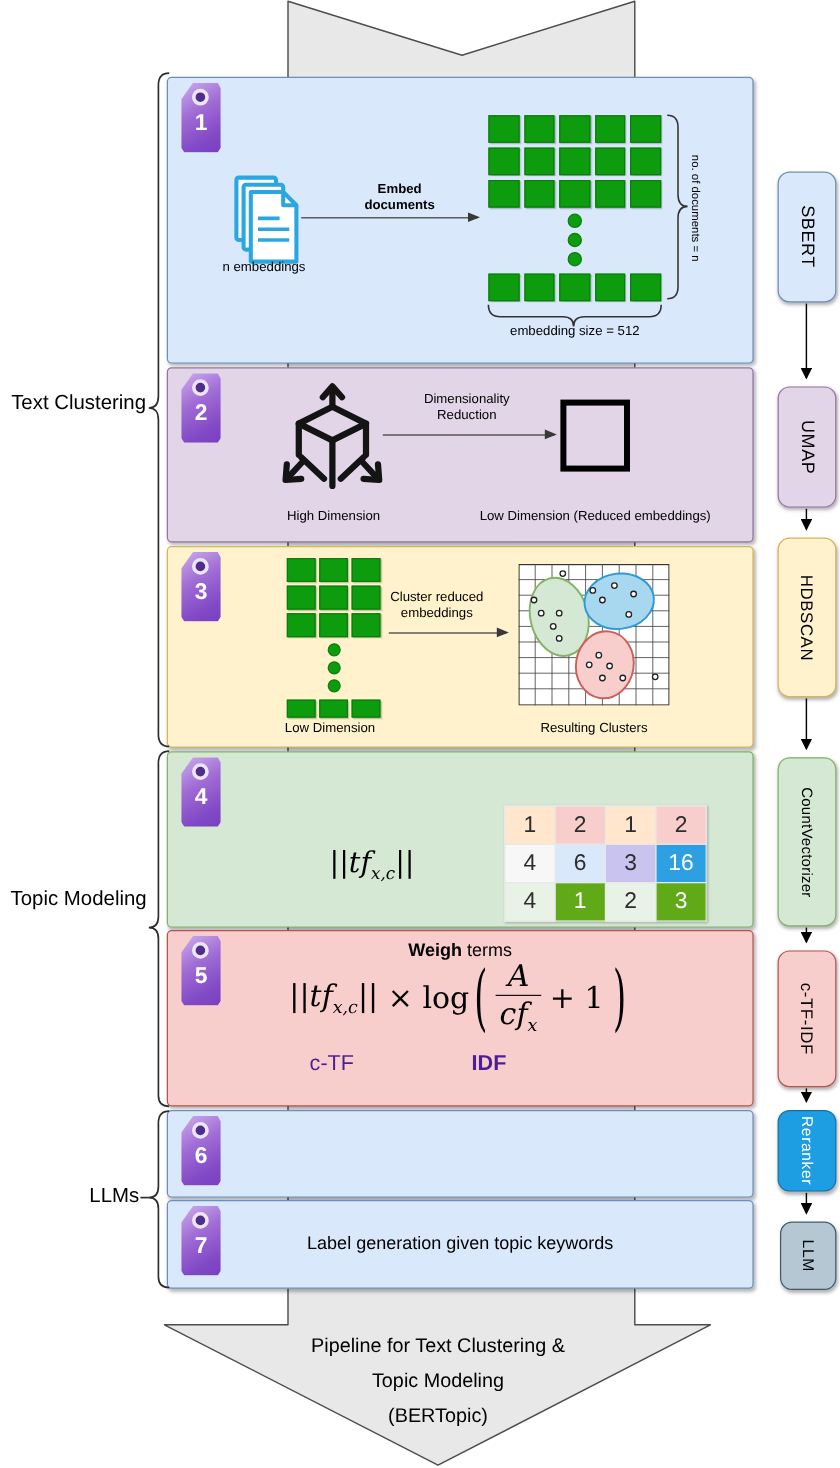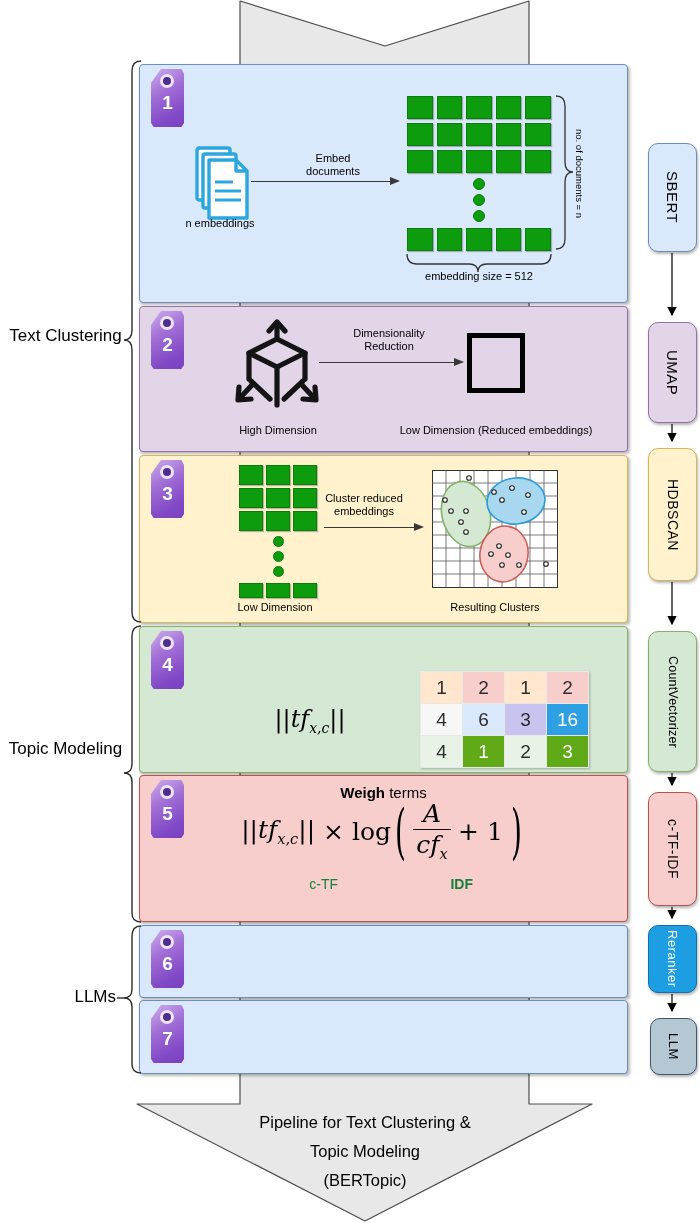--- a/index.html
+++ b/index.html
@@ -65,21 +65,21 @@
   
   .formula{font-family:"DejaVu Serif",serif;font-style:italic;color:#000000;}
   .formula sub{font-size:58%;font-style:italic;}
   .f4{position:absolute;left:90px;top:78px;width:160px;text-align:center;font-size:24px;}
   .f5wrap{position:absolute;left:0;right:0;top:24px;display:flex;justify-content:center;align-items:center;font-size:25px;}
   .f5wrap .up{font-style:normal;}
   .paren{font-style:normal;font-weight:200;font-size:28px;transform:scaleY(2.15);margin:0 4px;display:inline-block;}
   .frac{display:inline-flex;flex-direction:column;align-items:center;margin:0 3px;}
   .frac .num{padding:0 10px 1px 10px;border-bottom:1.7px solid #111;line-height:1.1;}
   .frac .den{padding-top:1px;line-height:1.1;}
-  .subtle{position:absolute;font-size:14px;color:#15803d;text-align:right;}
+  .subtle{position:absolute;font-size:18px;color:#4c1d95;text-align:left;}
 
   
   .center-title{position:absolute;left:0;right:0;text-align:center;font-size:15px;}
   .center-title b{font-weight:bold;}
 
   
   .left-label{position:absolute;left:8px;width:115px;text-align:center;font-size:17px;line-height:1.35;z-index:3;}
 
   
   .pipe{position:absolute;left:648px;width:49px;border-radius:10px;box-sizing:border-box;
@@ -155,21 +155,21 @@
         <path d="M43 16 v11 h11" fill="none"></path>
       </g>
       <g stroke="#2ba7e0" stroke-width="3" fill="none">
         <line x1="22" y1="38" x2="40" y2="38"></line>
         <line x1="22" y1="47" x2="48" y2="47"></line>
         <line x1="22" y1="56" x2="48" y2="56"></line>
       </g>
     </svg>
     <div class="cap" style="left:20px;top:152px;width:120px;">n embeddings</div>
 
-    <div class="cap" style="left:133px;top:87px;width:120px;">
+    <div class="cap" style="left:133px;top:87px;width:120px;font-weight:bold;">
       <span>Embed</span><br>
       <span>documents</span>
     </div>
     <div class="harrow" style="left:111px;top:116px;width:147px;"></div>
 
     <div class="abs" style="left:267px;top:31px;width:144px;">
       <div class="mrow">
           <span class="mcell big"></span>
           <span class="mcell big"></span>
           <span class="mcell big"></span>
@@ -402,20 +402,21 @@
       <span class="tag-hole"></span>
       <span class="tag-num">6</span>
     </div>
   </div>
 
   <div class="box" id="box7">
     <div class="tag">
       <span class="tag-hole"></span>
       <span class="tag-num">7</span>
     </div>
+    <div class="center-title" style="top:27px;">Label generation given topic keywords</div>
   </div>
 
   <div class="pipe" id="p-sbert">
     <span class="vtext">SBERT</span>
   </div>
   <div class="pipe" id="p-umap">
     <span class="vtext">UMAP</span>
   </div>
   <div class="pipe" id="p-hdbscan">
     <span class="vtext" style="font-size:14px;">HDBSCAN</span>

